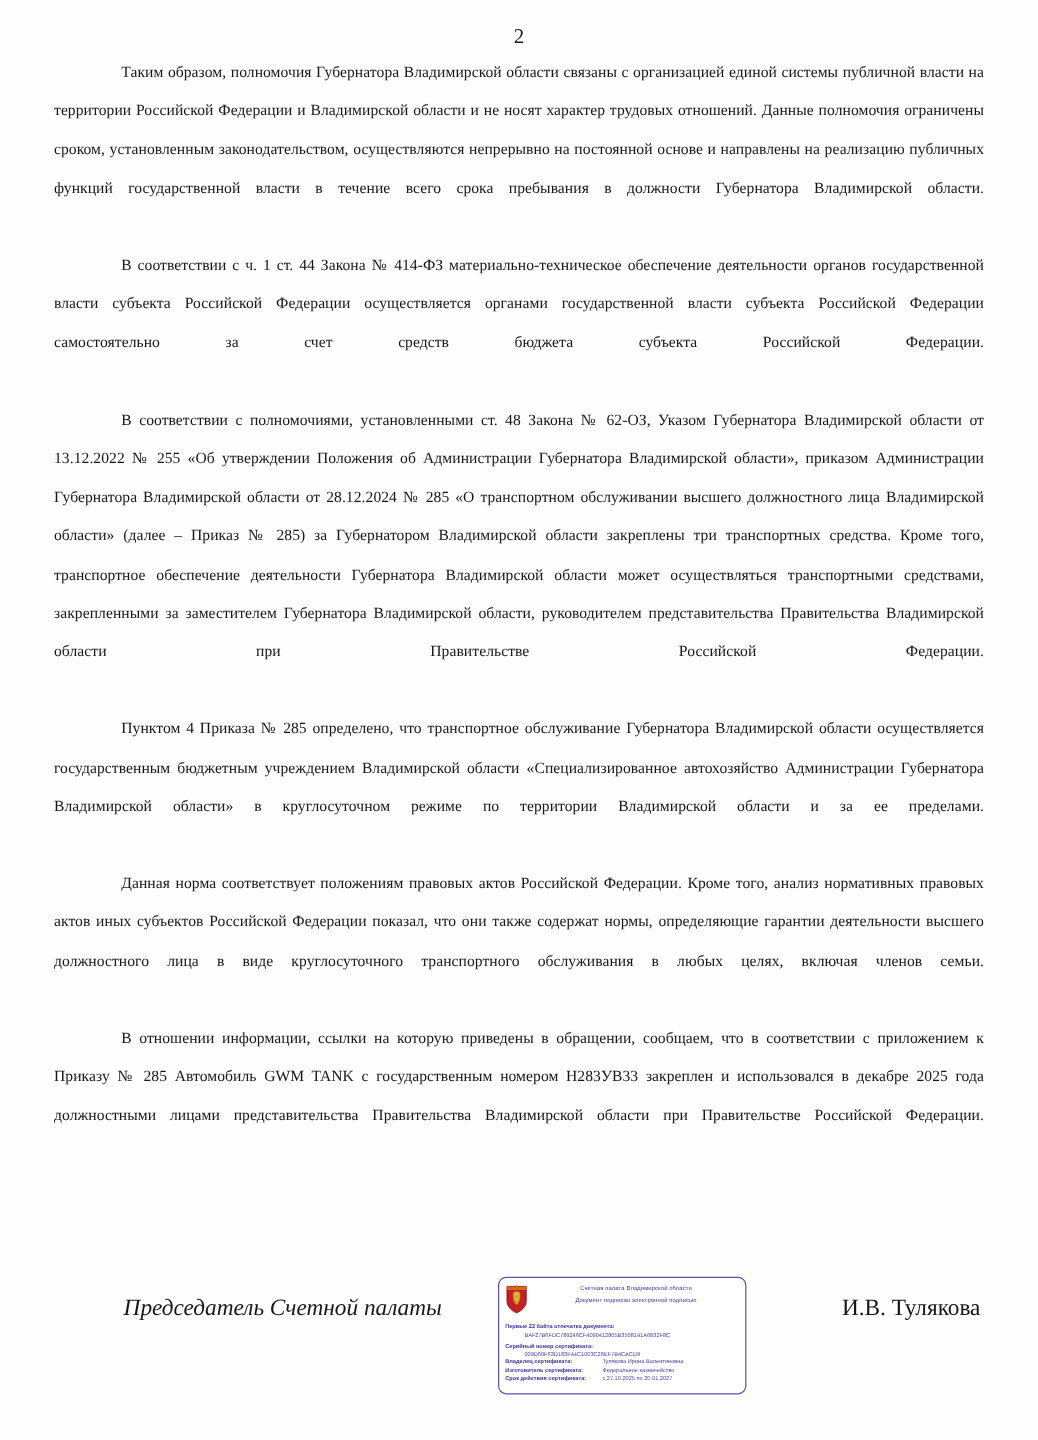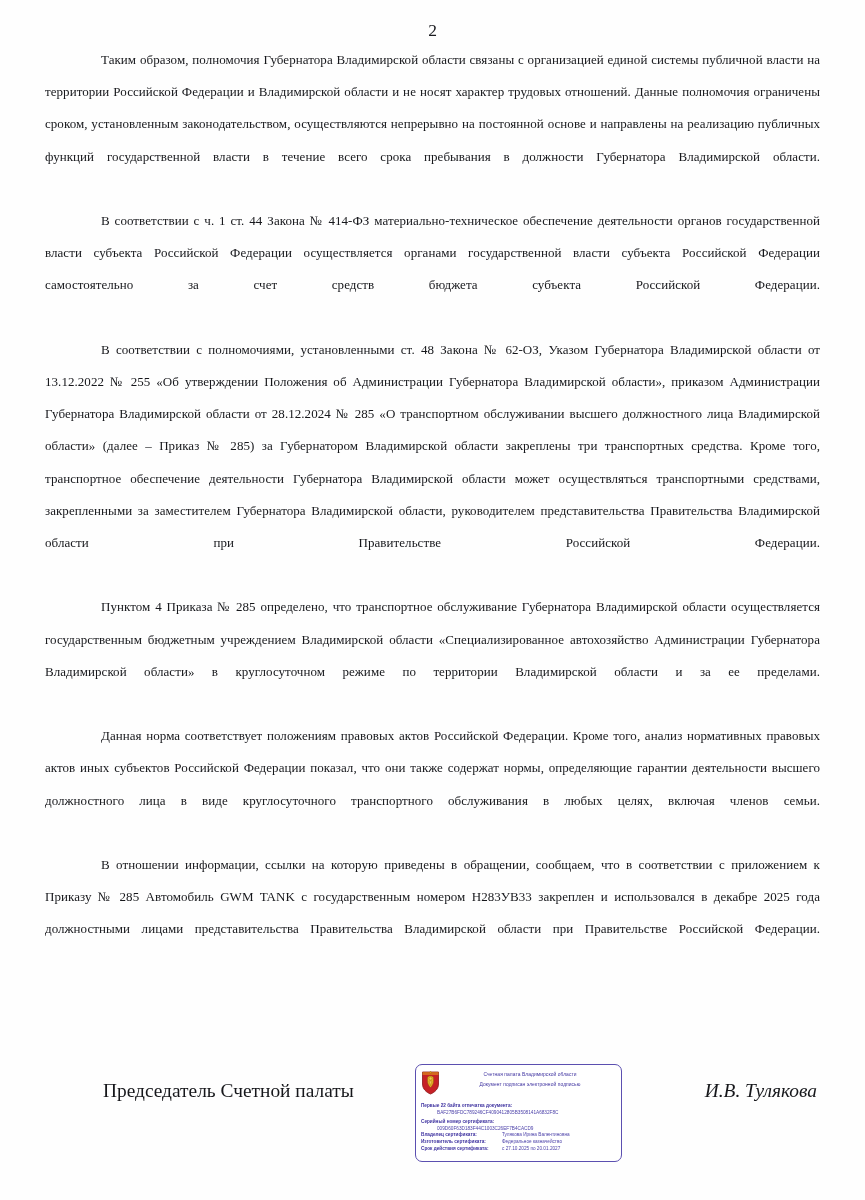--- a/index.html
+++ b/index.html
@@ -73,30 +73,30 @@
     height: 120px;
   }
   .sig-title {
     position: absolute;
     left: 58px;
     top: 15px;
     font-size: 19.4px;
     line-height: 26px;
     white-space: nowrap;
     color: #16171b;
+    font-style: italic;
   }
   .sig-name {
     position: absolute;
     right: 3px;
     top: 15px;
     font-size: 19.4px;
     line-height: 26px;
     white-space: nowrap;
     color: #16171b;
-    font-style: italic;
   }
 
   
   .stamp {
     position: absolute;
     left: 370px;
     top: 1px;
     width: 207px;
     height: 98px;
     border: 1.4px solid #5b4fb0;

